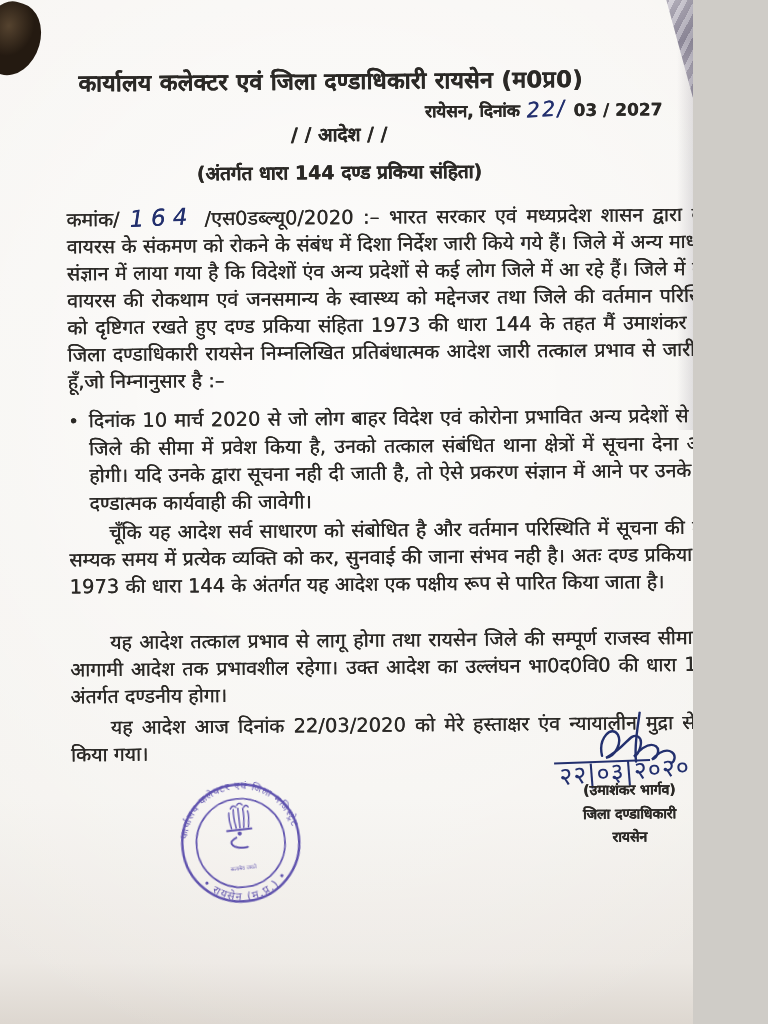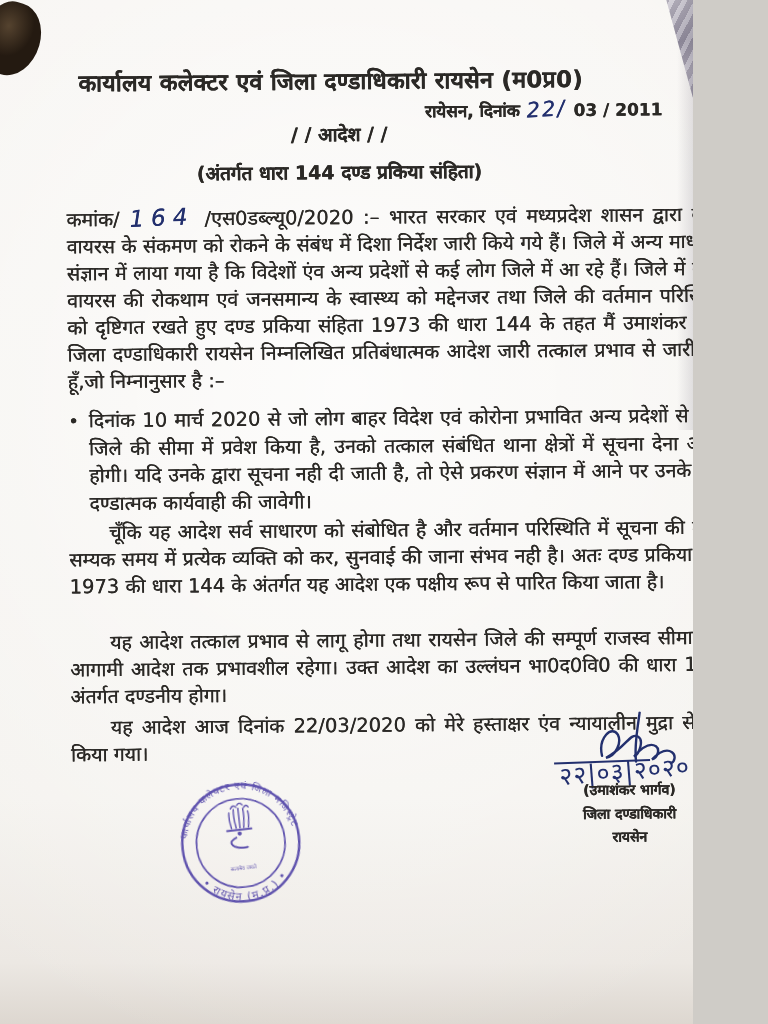--- a/index.html
+++ b/index.html
@@ -67,21 +67,21 @@
   <div class="corner-tear"></div>
   <div class="edge-shadow"></div>
 
   <div class="content">
 
     <div class="office-title printed">कार्यालय कलेक्टर एवं जिला दण्डाधिकारी रायसेन (म0प्र0)</div>
 
     <div class="place-date printed">
       <span>रायेसन, दिनांक</span>
       <span class="ink hand-day">22/</span>
-      <span>03 / 2011</span>
+      <span>03 / 2027</span>
     </div>
 
     <div class="order-heading printed">/ / आदेश / /</div>
 
     <div class="subject printed">(अंतर्गत धारा 144 दण्ड प्रकिया संहिता)</div>
 
     <div class="para printed" id="para1">
       <span>कमांक/</span><span class="ink ref-number">164</span><span>/एस0डब्ल्यू0/2020 :–</span>
       <span>भारत सरकार एवं मध्यप्रदेश शासन द्वारा कोरोना वायरस के संकमण को रोकने के संबंध में दिशा निर्देश जारी किये गये हैं। जिले में अन्य माध्यमों से संज्ञान में लाया गया है कि विदेशों एंव अन्य प्रदेशों से कई लोग जिले में आ रहे हैं। जिले में कोराना वायरस की रोकथाम एवं जनसमान्य के स्वास्थ्य को मद्देनजर तथा जिले की वर्तमान परिस्थितियों को दृष्टिगत रखते हुए दण्ड प्रकिया संहिता 1973 की धारा 144 के तहत मैं उमाशंकर भार्गव, जिला दण्डाधिकारी रायसेन निम्नलिखित प्रतिबंधात्मक आदेश जारी तत्काल प्रभाव से जारी करता हूँ,जो निम्नानुसार है :–</span>
     </div>

